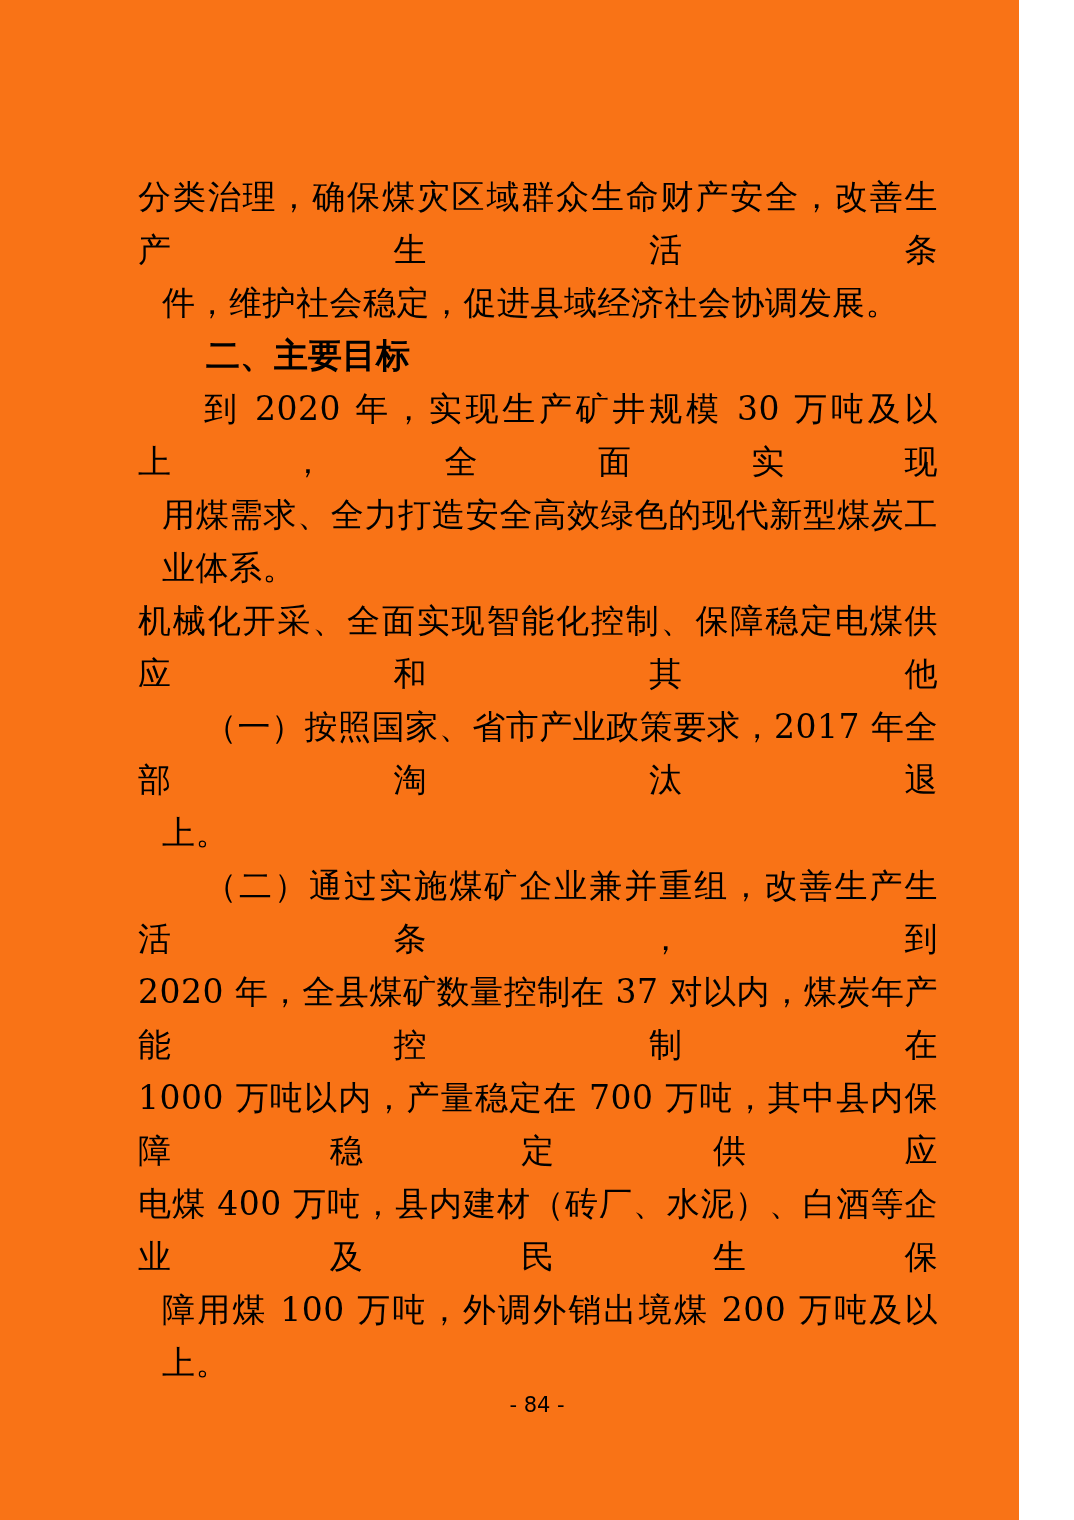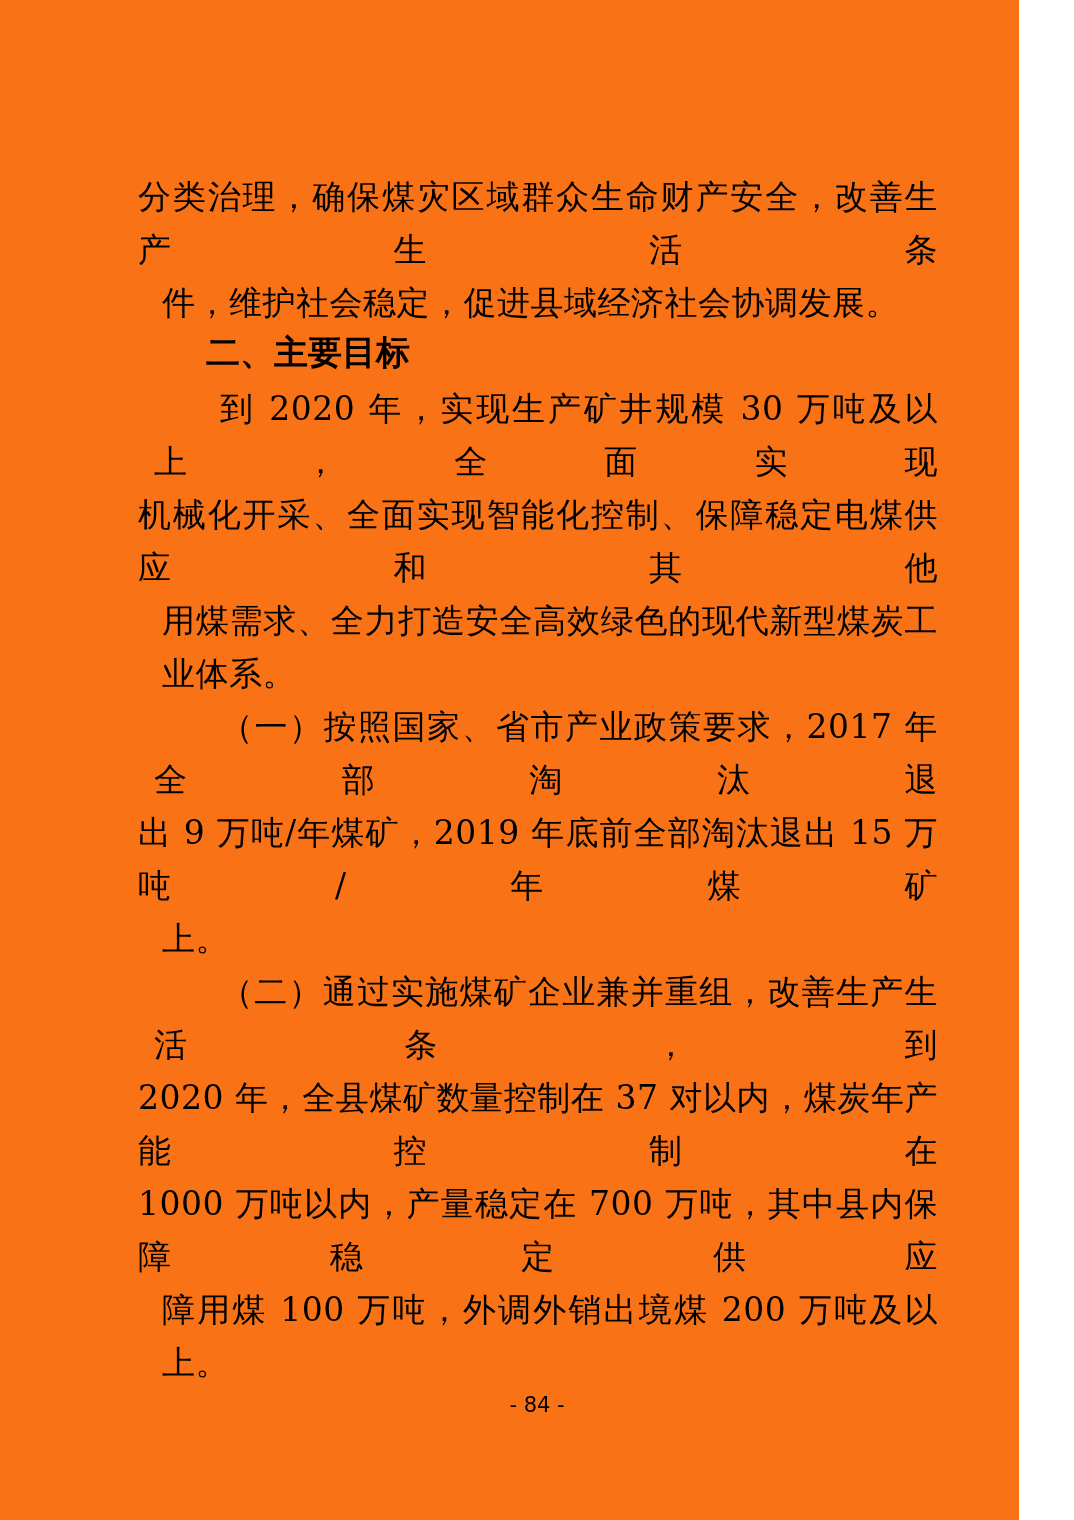--- a/index.html
+++ b/index.html
@@ -35,24 +35,23 @@
     text-align: justify;
     text-align-last: justify;
     letter-spacing: 0.5px;
   }
   .line.para-end {
     text-align-last: left;
     margin-left: 24px;
   }
   .line.indent {
     text-indent: 2em;
-    margin-left: 16px;
   }
   .heading {
-    font-family: Liberation Mono, monospace;
+    font-family: Liberation Serif, serif;
     font-weight: bold;
     font-size: 34px;
     line-height: 53px;
     text-indent: 2em;
     text-align: left;
     text-align-last: left;
   }
   .footer {
     position: absolute;
     left: 0;
@@ -72,33 +71,33 @@
 
     <div>
       <div class="line">分类治理，确保煤灾区域群众生命财产安全，改善生产生活条</div>
       <div class="line para-end">件，维护社会稳定，促进县域经济社会协调发展。</div>
     </div>
 
     <div class="heading">二、主要目标</div>
 
     <div>
       <div class="line indent">到 2020 年，实现生产矿井规模 30 万吨及以上，全面实现</div>
+      <div class="line para-end">用煤需求、全力打造安全高效绿色的现代新型煤炭工业体系。</div>
       <div class="line">机械化开采、全面实现智能化控制、保障稳定电煤供应和其他</div>
-      <div class="line para-end">用煤需求、全力打造安全高效绿色的现代新型煤炭工业体系。</div>
     </div>
 
     <div>
       <div class="line indent">（一）按照国家、省市产业政策要求，2017 年全部淘汰退</div>
-      <div class="line">出 9 万吨/年煤矿，2019 年底前全部淘汰退出 15 万吨/年煤矿</div>
       <div class="line para-end">上。</div>
     </div>
 
     <div>
       <div class="line indent">（二）通过实施煤矿企业兼并重组，改善生产生活条，到</div>
       <div class="line">2020 年，全县煤矿数量控制在 37 对以内，煤炭年产能控制在</div>
       <div class="line">1000 万吨以内，产量稳定在 700 万吨，其中县内保障稳定供应</div>
+      <div class="line">电煤 400 万吨，县内建材（砖厂、水泥）、白酒等企业及民生保</div>
       <div class="line para-end">障用煤 100 万吨，外调外销出境煤 200 万吨及以上。</div>
     </div>
 
   </div>
 
   <div class="footer">- 84 -</div>
 </div>
 
 </body></html>

